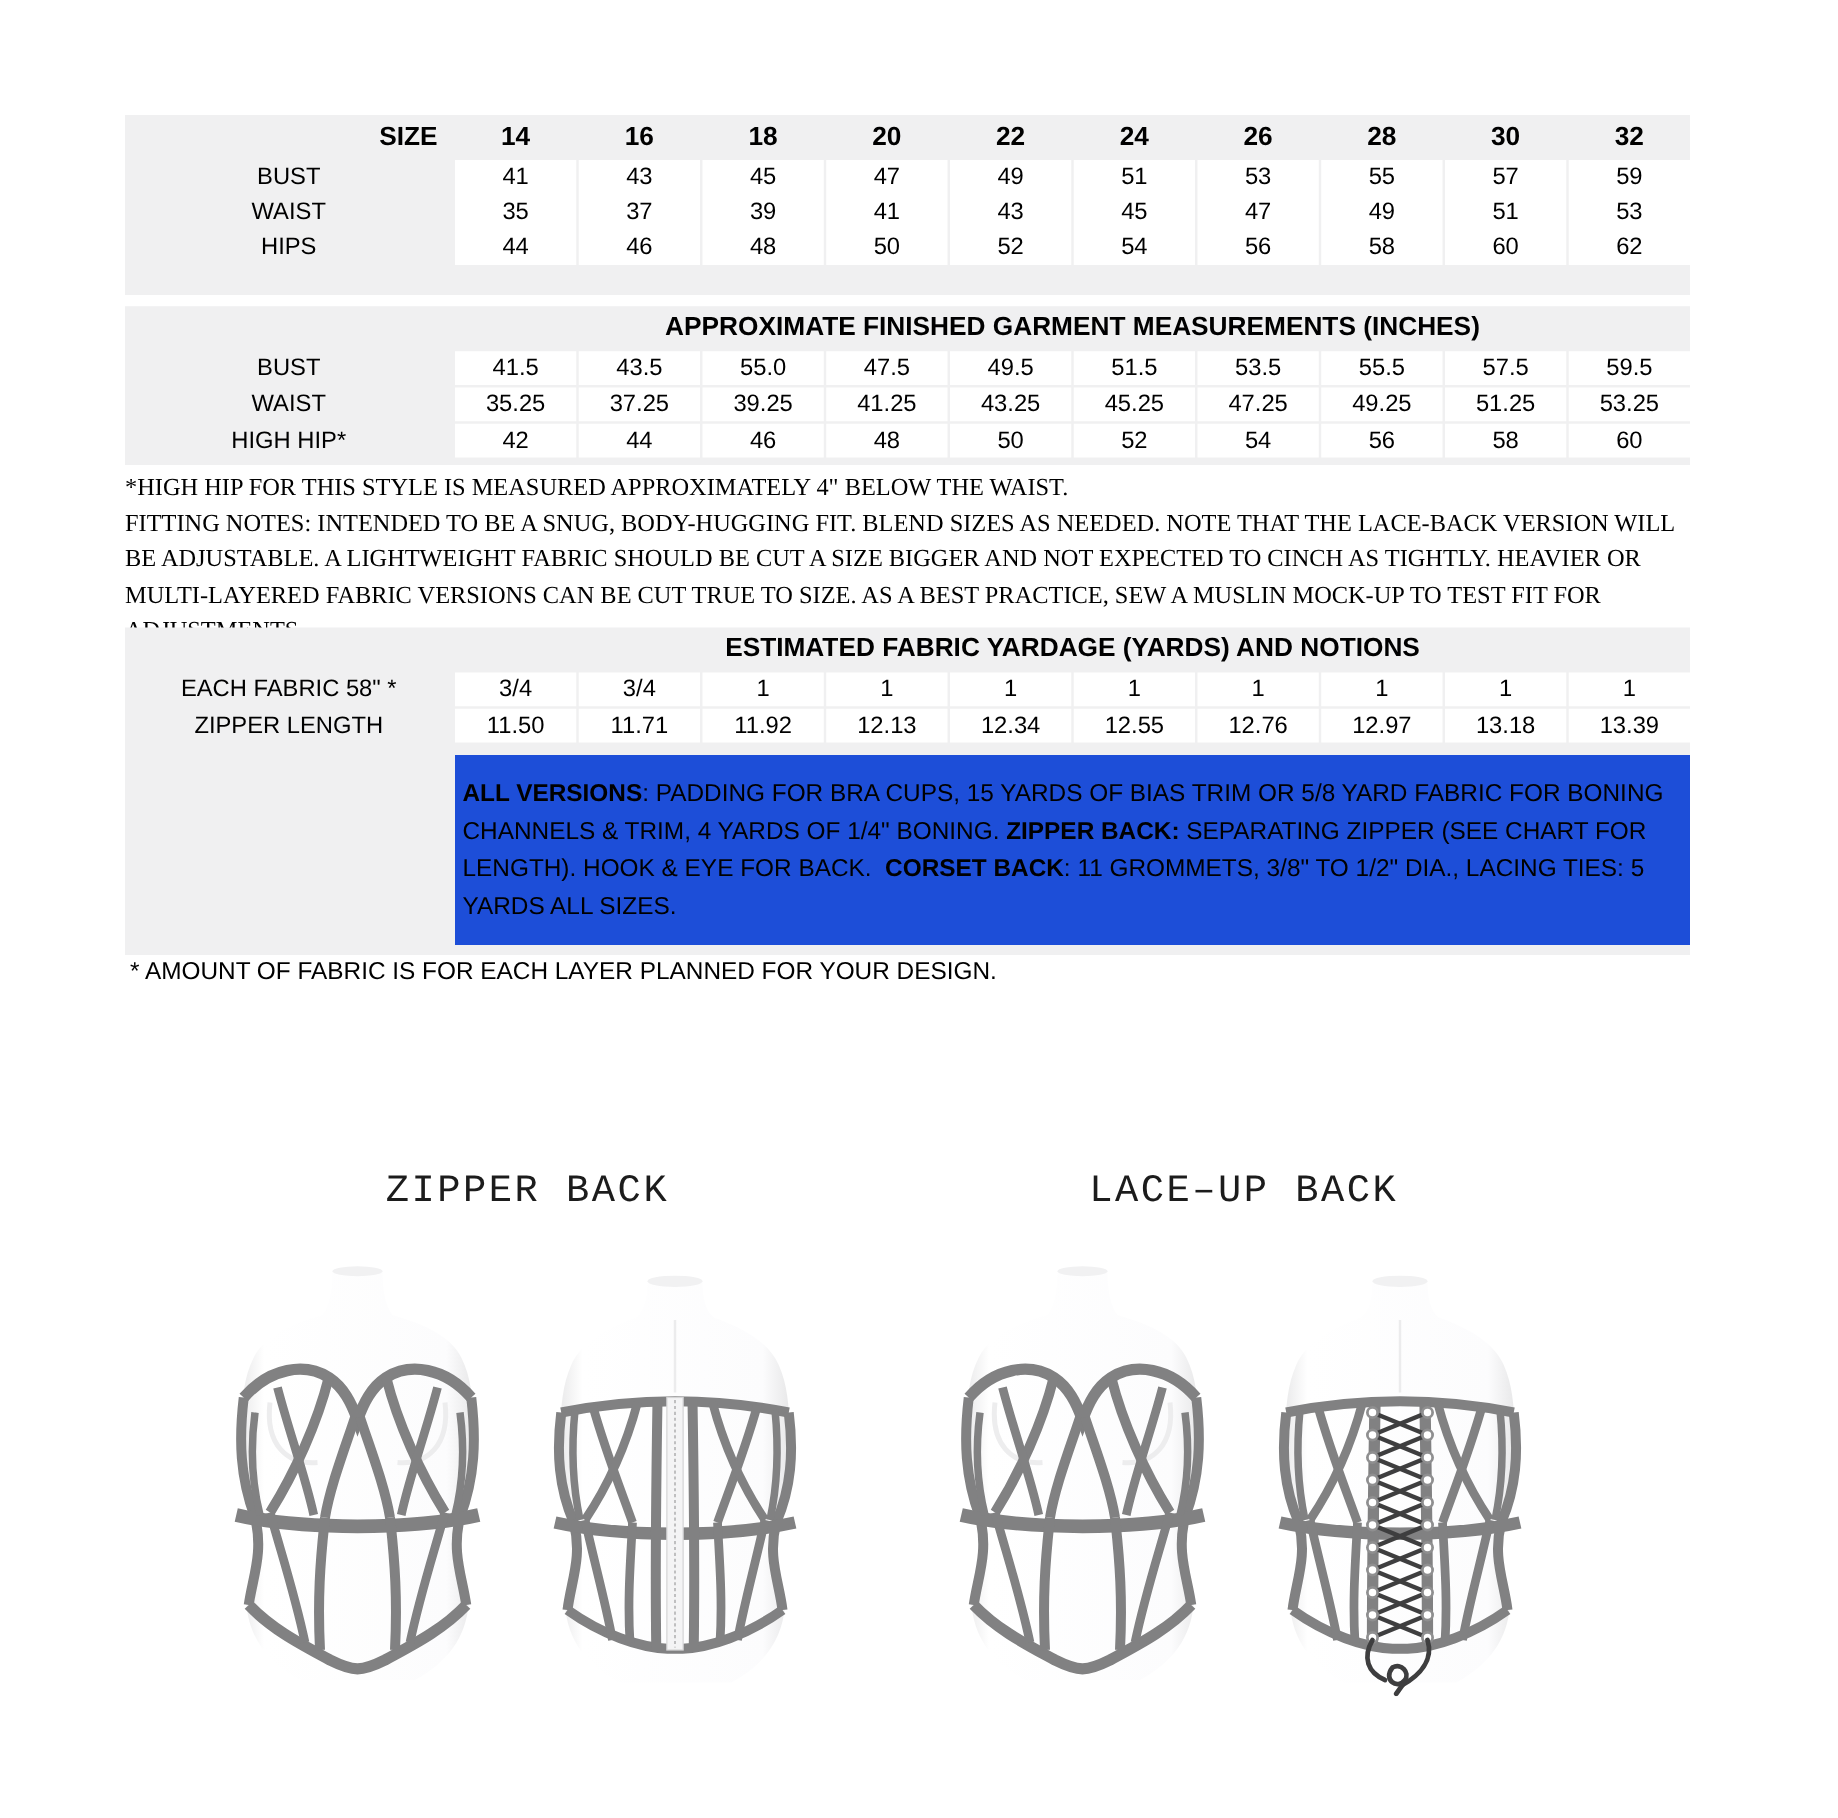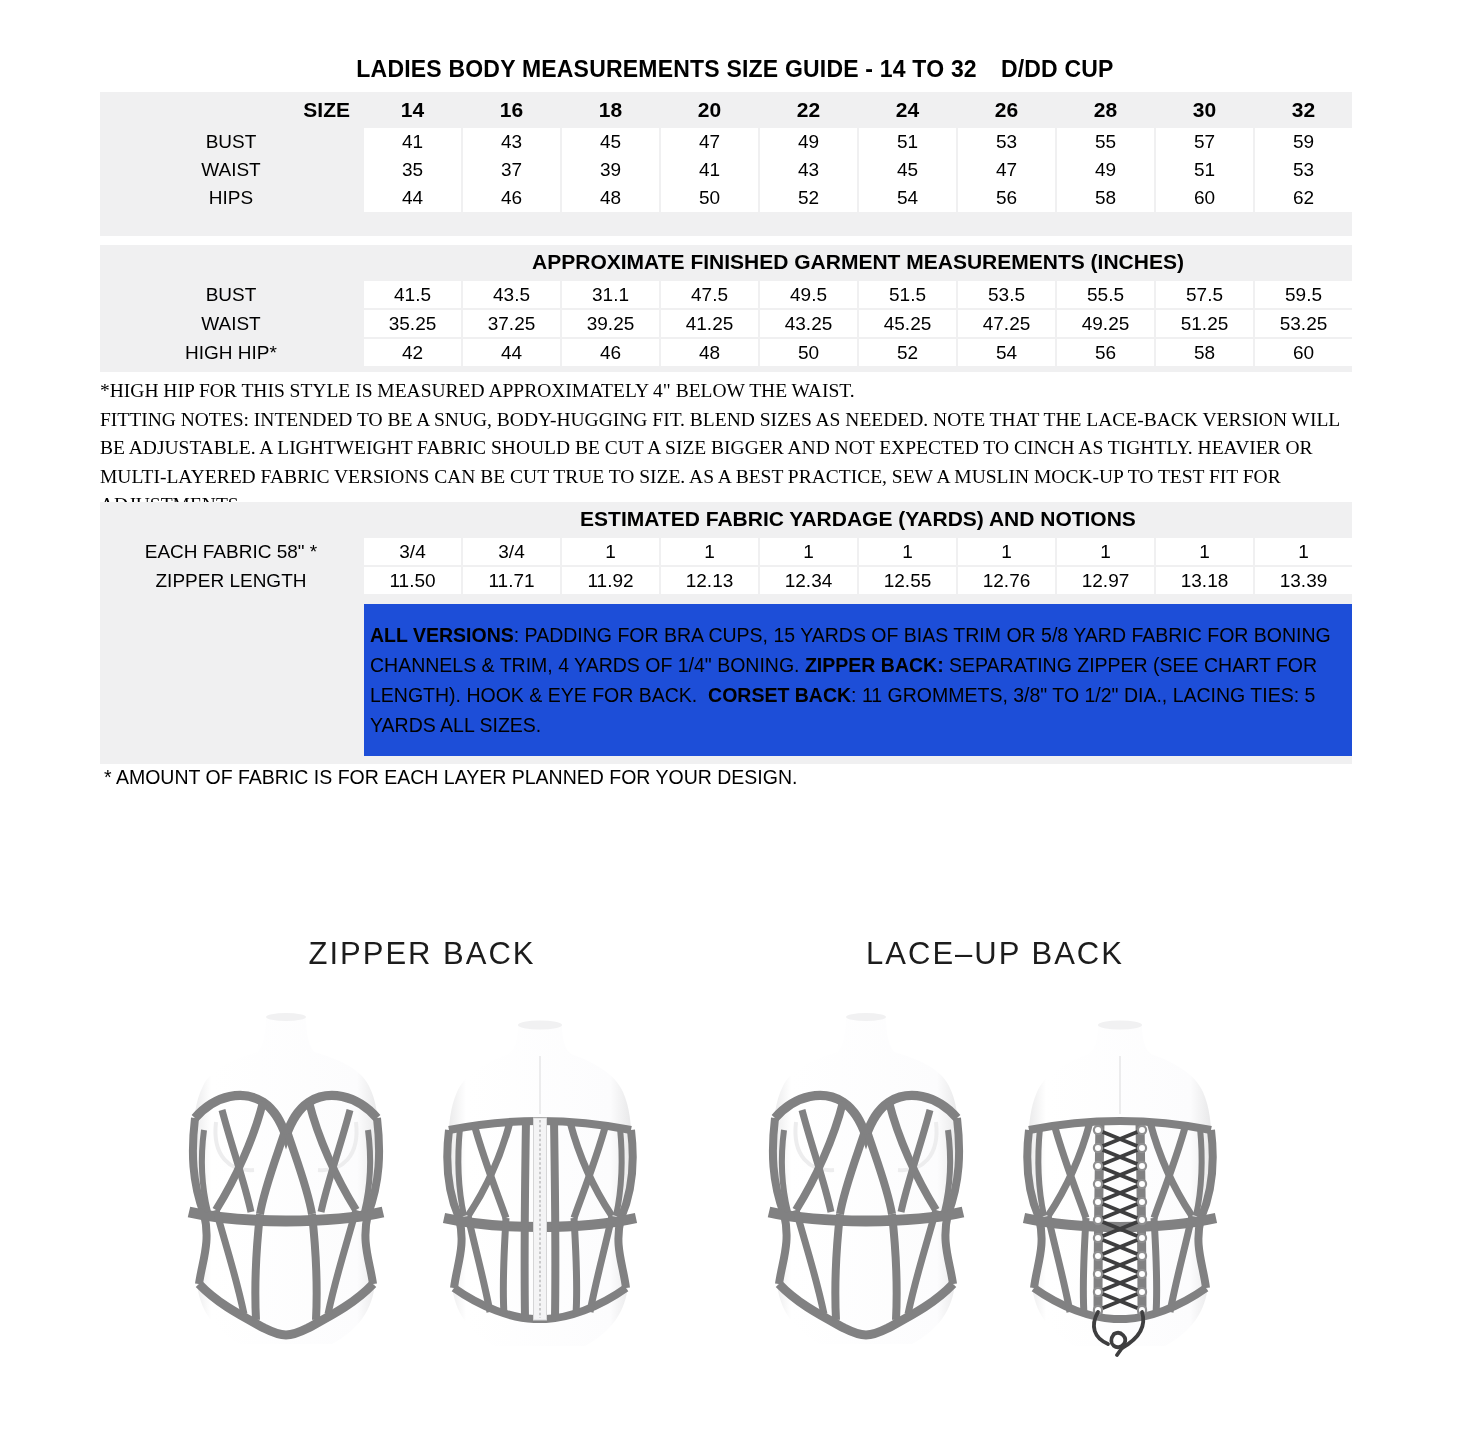--- a/index.html
+++ b/index.html
@@ -33,34 +33,33 @@
   .notions-label{display:flex;align-items:center;justify-content:center;font-size:19px;}
   .notions-cell{grid-column:2/-1;background:#1d4ed8;padding:16px 10px 16px 6px;
                 font-size:19.5px;line-height:30px;}
   .notions-cell b{font-weight:bold;}
 
   .notes{position:absolute;left:100px;width:1258px;top:377px;font-size:19.5px;
          line-height:28.5px;margin:0;font-family:Liberation Serif, serif;}
   .footnote{position:absolute;left:100px;top:762px;font-size:19.5px;margin:4px;}
 
   .fig-heading{position:absolute;top:936px;width:320px;text-align:center;margin:0;
-               font-family:Liberation Sans, sans-serif;font-weight:normal;
+               font-family:Liberation Mono, monospace;font-weight:normal;
                font-size:31px;letter-spacing:2px;color:#1c1c1c;}
   #zipHead{left:262px;}
   #laceHead{left:835px;}
 
   .fig{position:absolute;top:1012px;width:240px;height:345px;}
   #fig1{left:166px;} #fig2{left:420px;} #fig3{left:746px;} #fig4{left:1000px;}
 </style>
 </head>
 <body>
 
 <div class="page">
 
-  <h1 class="title"><span>LADIES BODY MEASUREMENTS SIZE GUIDE - 14 TO 32</span><span class="cup">D/DD CUP</span></h1>
 
   <div class="tbl tbl1" id="bodyTable">
       <div class="hcell size-label">SIZE</div>
       <div class="hcell">14</div>
       <div class="hcell">16</div>
       <div class="hcell">18</div>
       <div class="hcell">20</div>
       <div class="hcell">22</div>
       <div class="hcell">24</div>
       <div class="hcell">26</div>
@@ -122,21 +121,21 @@
         <div class="v">53</div>
         <div class="v">62</div>
       </div>
     </div>
 
   <div class="tbl tbl2" id="garmentTable">
       <div class="tbl-title">APPROXIMATE FINISHED GARMENT MEASUREMENTS (INCHES)</div>
       <div class="rlabel">BUST</div>
       <div class="vcell">41.5</div>
       <div class="vcell">43.5</div>
-      <div class="vcell">31.1</div>
+      <div class="vcell">55.0</div>
       <div class="vcell">47.5</div>
       <div class="vcell">49.5</div>
       <div class="vcell">51.5</div>
       <div class="vcell">53.5</div>
       <div class="vcell">55.5</div>
       <div class="vcell">57.5</div>
       <div class="vcell">59.5</div>
       <div class="rlabel">WAIST</div>
       <div class="vcell">35.25</div>
       <div class="vcell">37.25</div>

